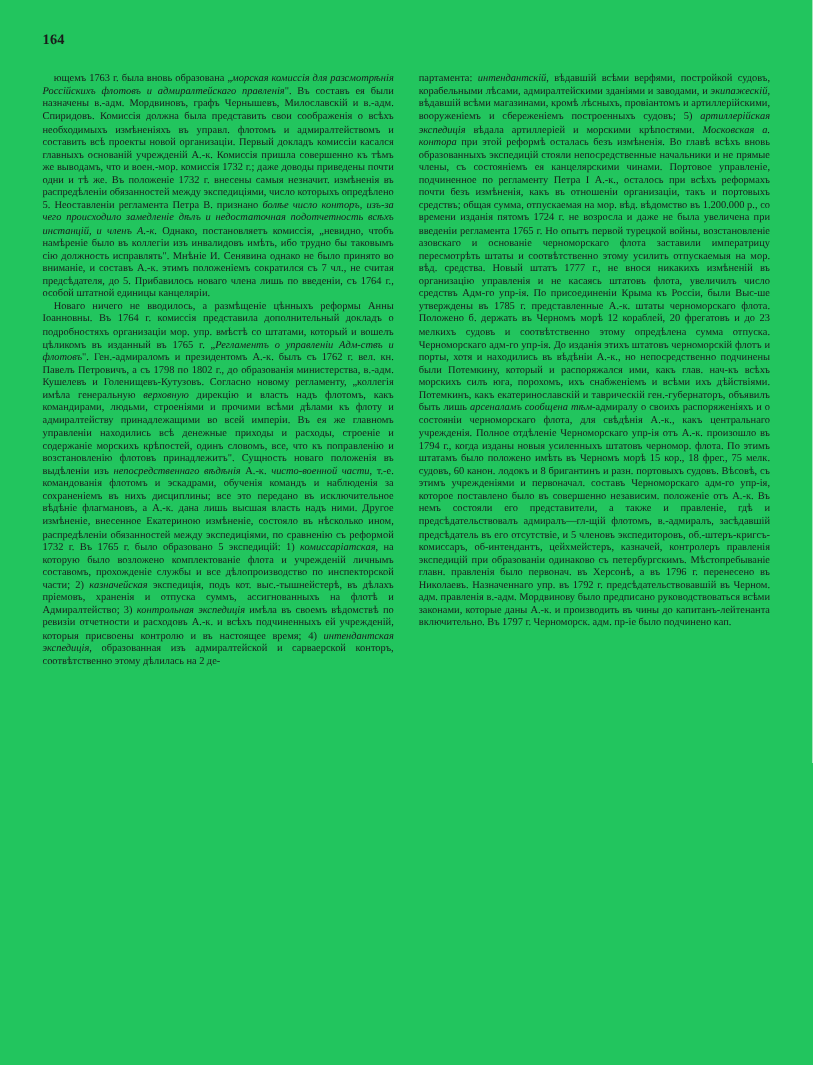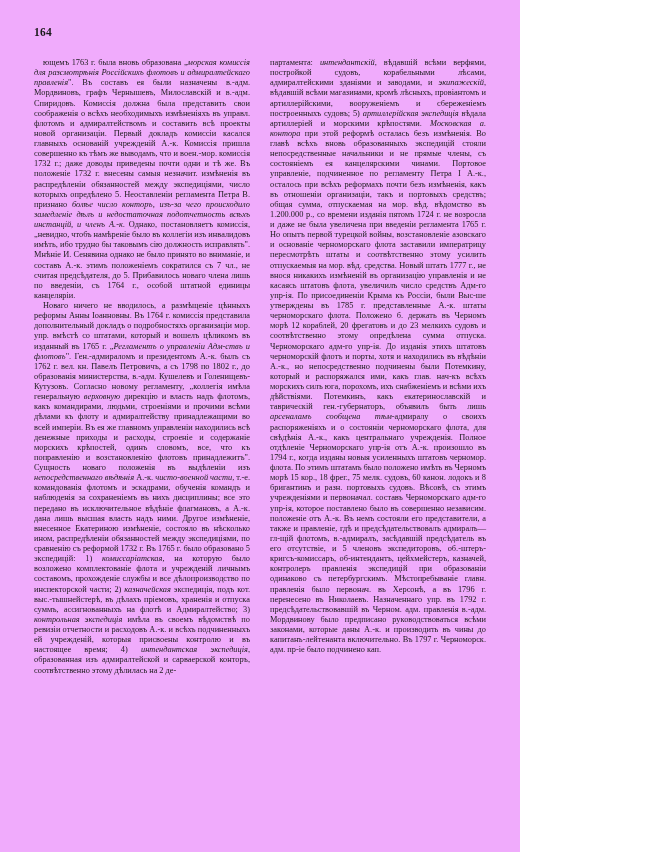--- a/index.html
+++ b/index.html
@@ -9,25 +9,25 @@
   }
   body {
     width: 650px;
     height: 852px;
     font-family: "Liberation Serif", serif;
     color: #1a1a1a;
     overflow: hidden;
   }
   .page {
     position: relative;
-    width: 520px;
+    width: 650px;
     height: 852px;
     box-sizing: border-box;
     padding: 26px 34px 18px 34px;
-    background: #f0abfc;
+    background: #22c55e;
   }
   .header {
     display: flex;
     align-items: baseline;
     height: 22px;
     margin-bottom: 10px;
   }
   .folio {
     width: 90px;
     font-size: 11.5px;

